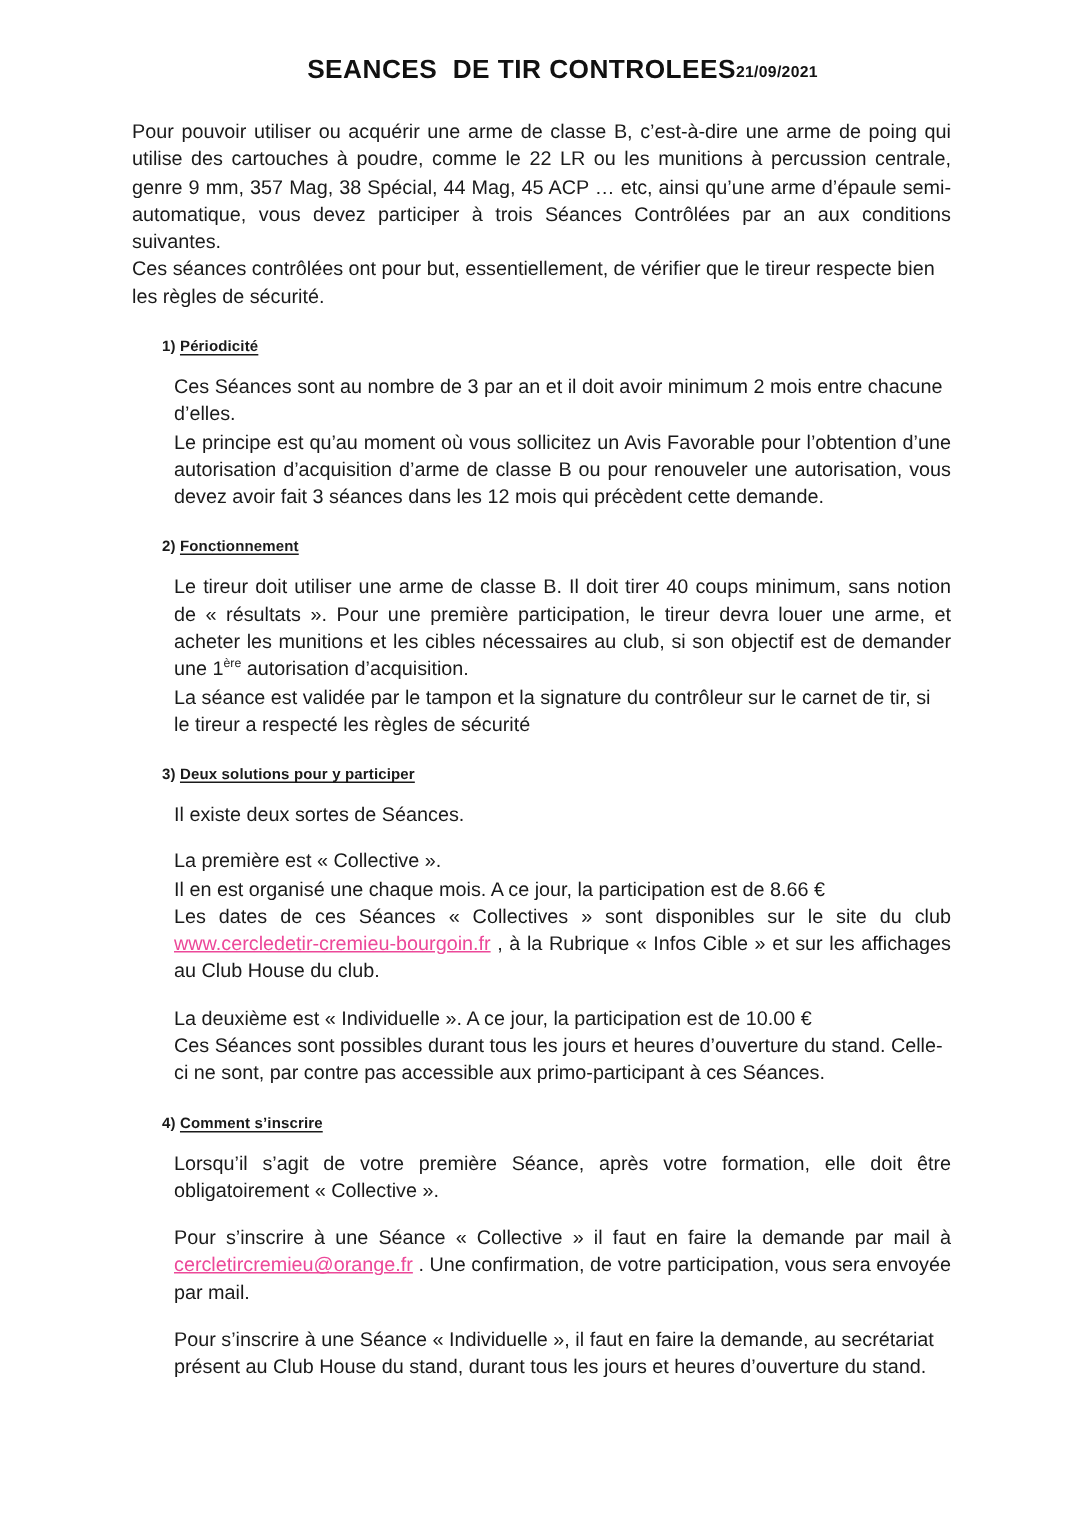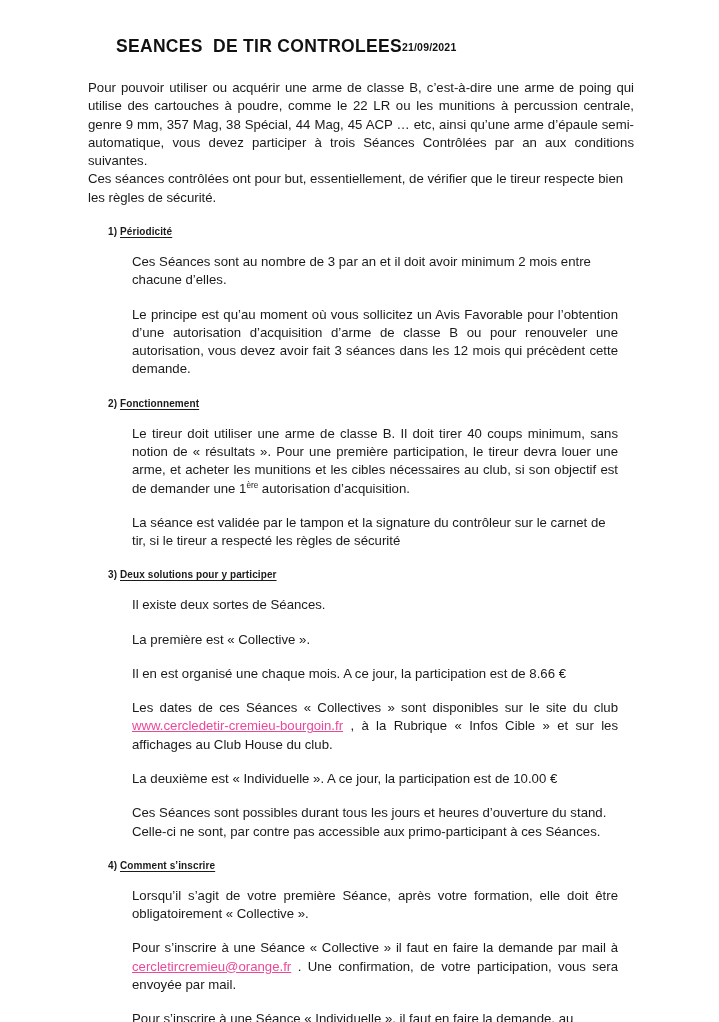--- a/index.html
+++ b/index.html
@@ -29,21 +29,21 @@
     position: absolute;
     left: 88px;
     top: 36px;
     width: 546px;
   }
 
   
   .doc-header {
     display: flex;
     align-items: baseline;
-    justify-content: flex-start;
+    justify-content: center;
     margin: 0 0 22px 0;
     padding-left: 28px;
   }
   .doc-title {
     font-size: 17.5px;
     font-weight: bold;
     letter-spacing: 0.3px;
     white-space: pre;
     color: #111111;
   }
@@ -88,21 +88,21 @@
     text-decoration: underline;
     text-underline-offset: 2px;
   }
 
   .section-body {
     padding-left: 8px;
     font-size: 13.2px;
     line-height: 1.385;
   }
   .section-body p {
-    margin: 16px;
+    margin: 0;
     text-align: justify;
     text-justify: inter-word;
   }
   .section-body p.nojust {
     text-align: left;
   }
   .section-body p.gap {
     margin-top: 13px;
   }
 

